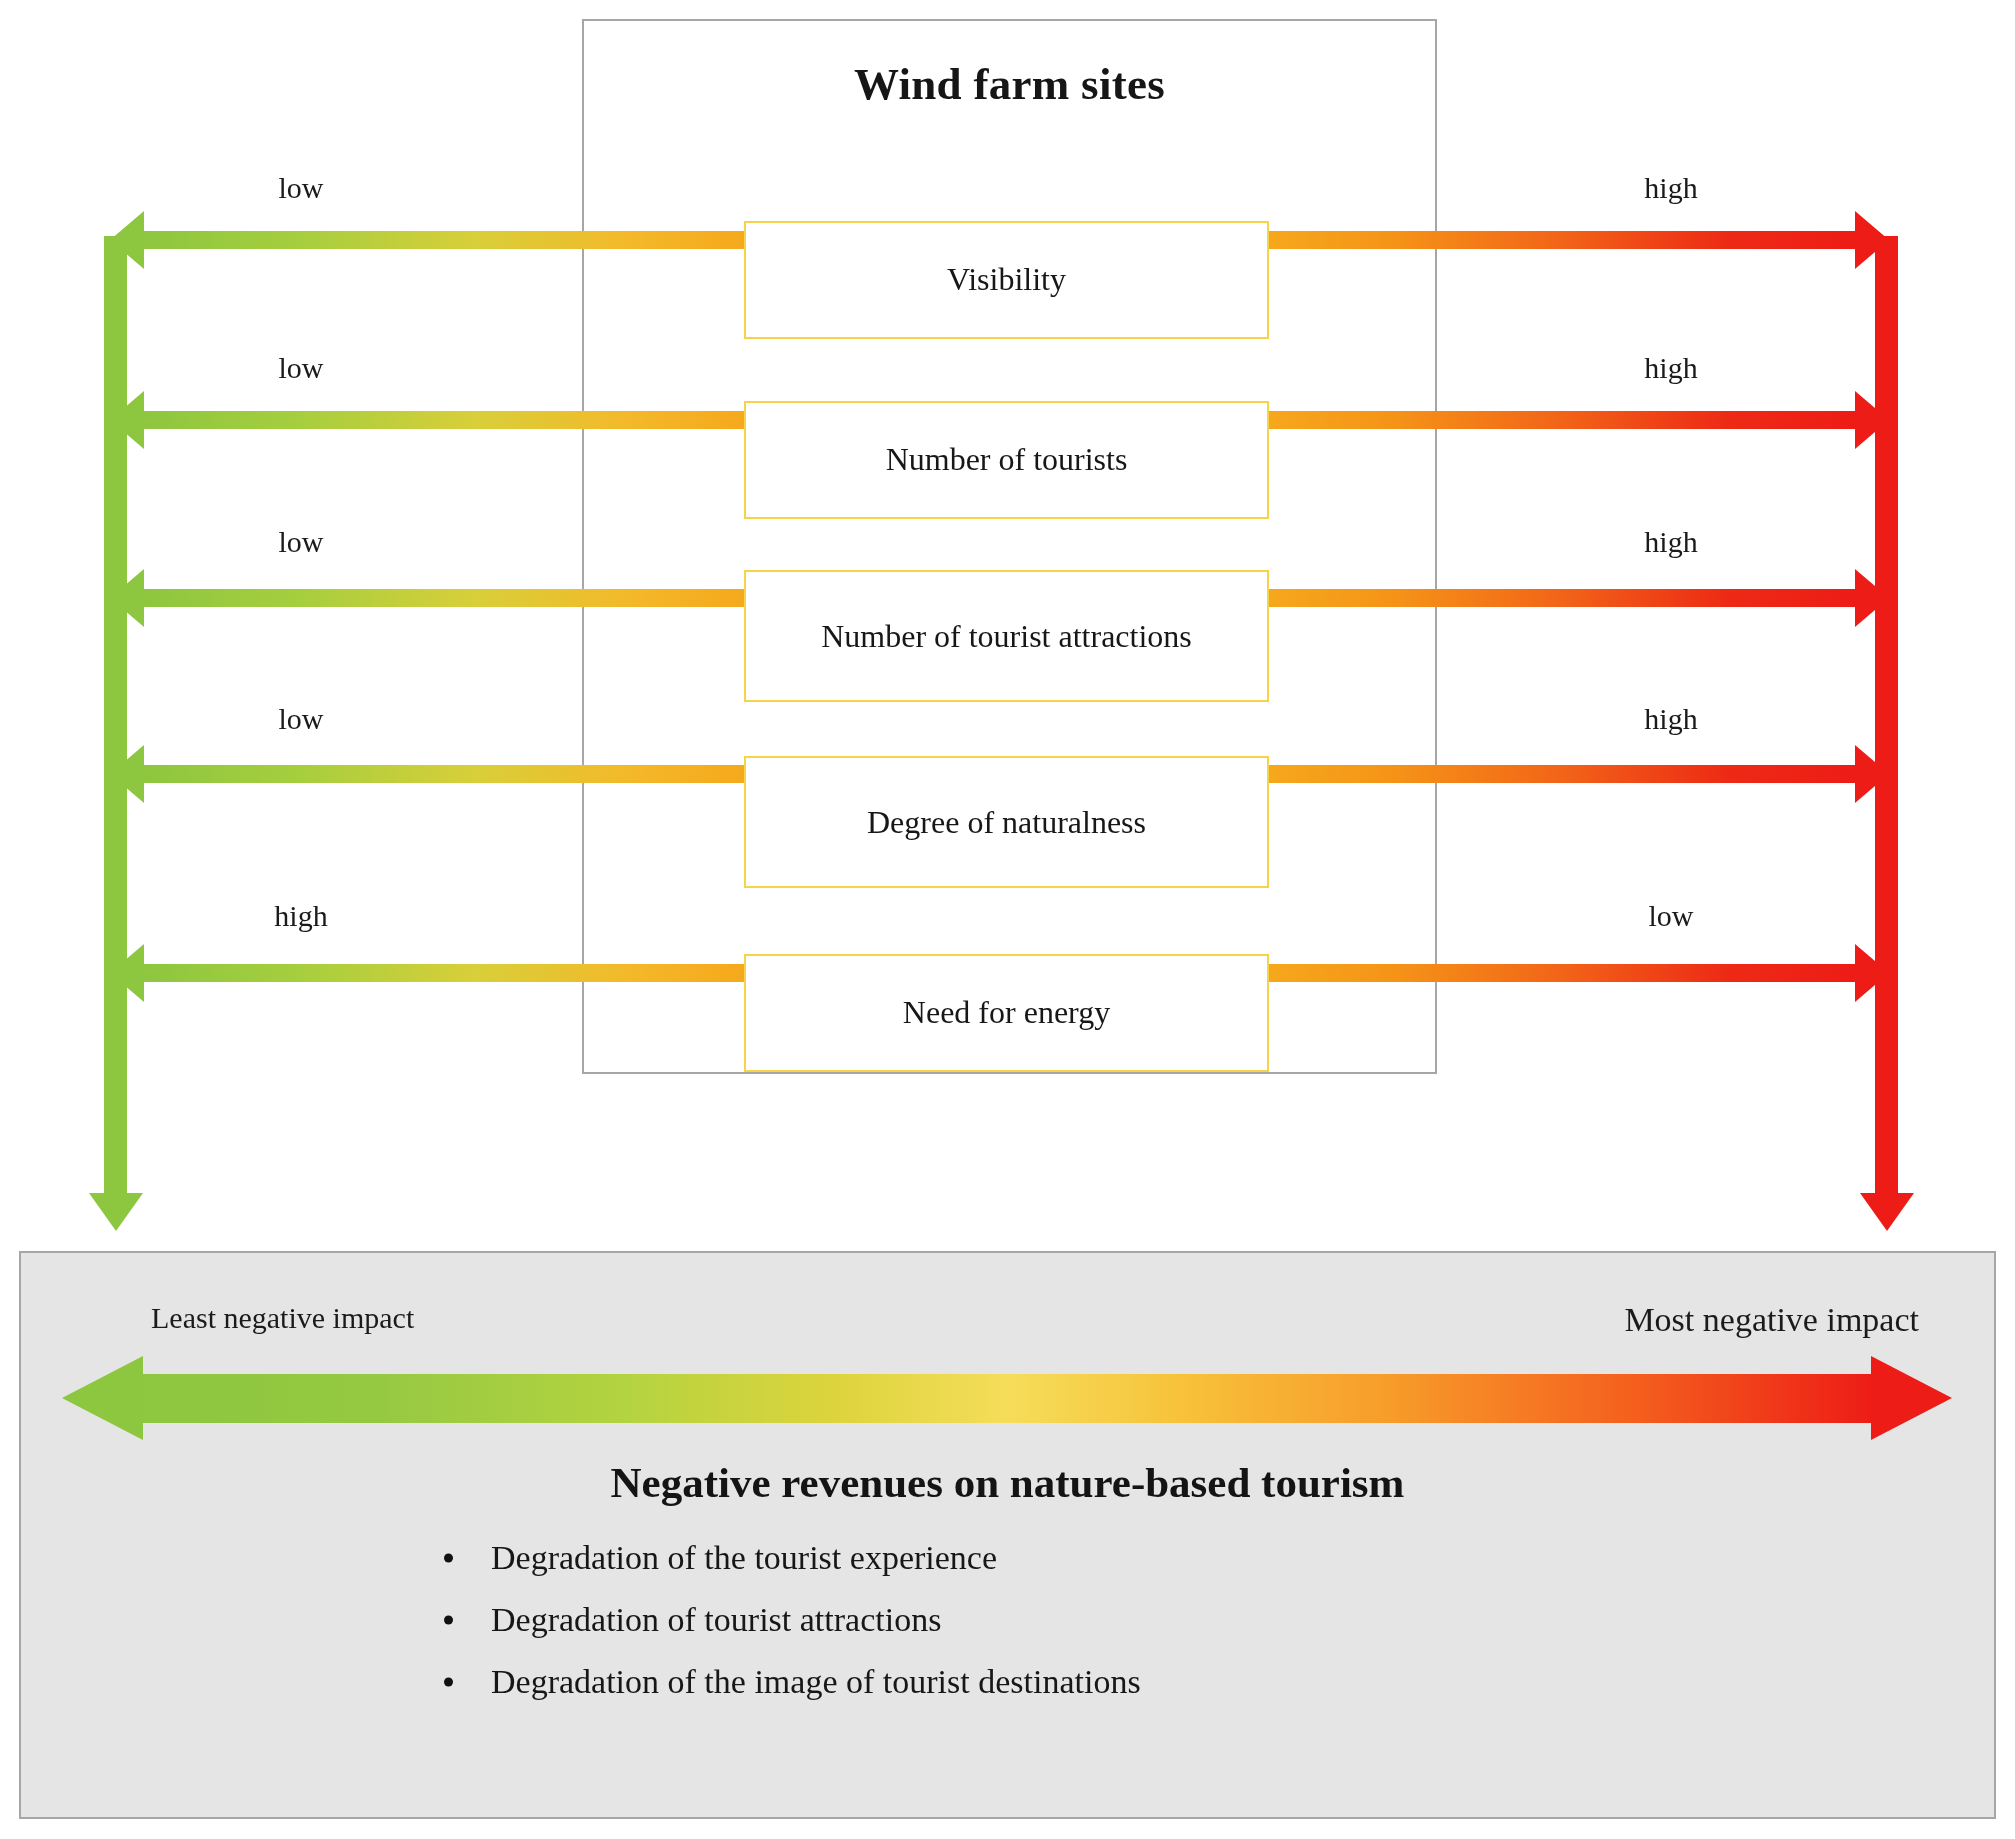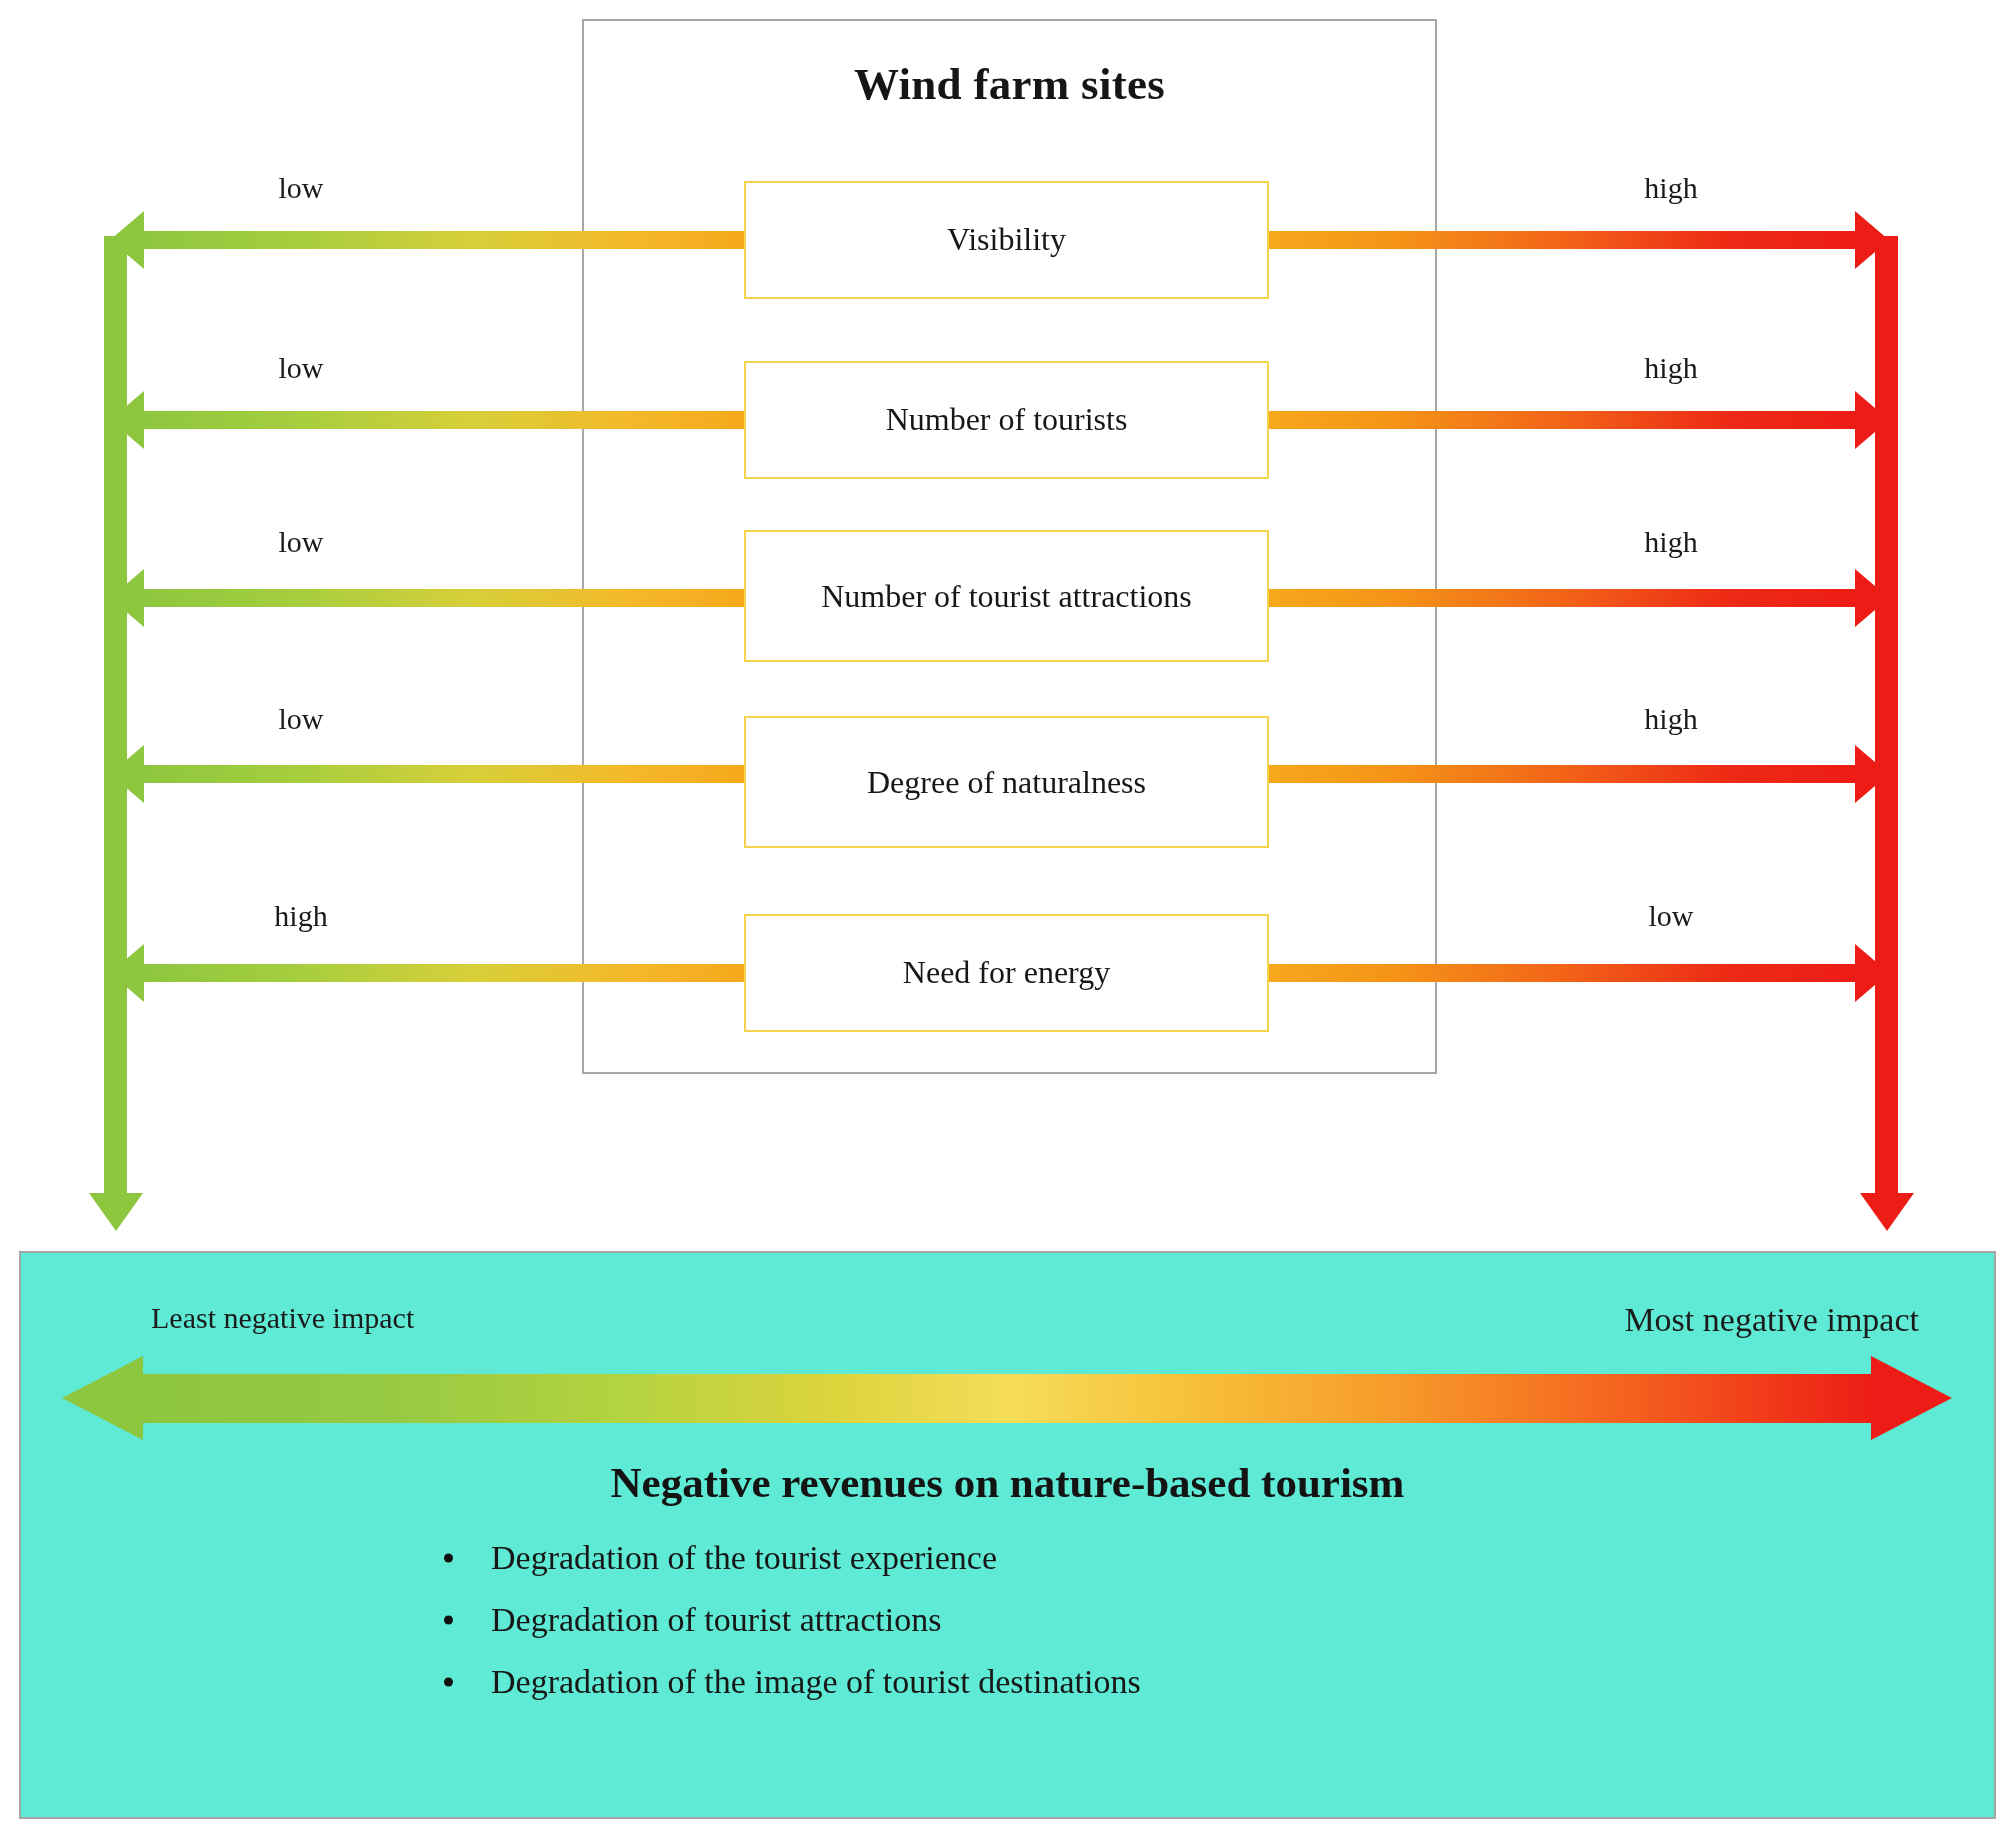--- a/index.html
+++ b/index.html
@@ -149,31 +149,32 @@
     background: #ffffff;
     border: 2.7px solid #f5d34b;
     display: flex;
     align-items: center;
     justify-content: center;
     text-align: center;
     font-size: 32px;
     color: #171717;
     line-height: 1.28;
     padding: 4.1px 9.6px;
+    margin-top: 40px;
   }
 
   
   #bottom-panel {
     position: absolute;
     left: 19px;
     top: 1251px;
     width: 1977px;
     height: 568px;
     border: 2.1px solid #a6a6a6;
-    background: #5eead4;
+    background: #e5e5e5;
   }
 
   #scale-arrow {
     position: absolute;
     left: 41px;
     top: 103px;
     width: 1890px;
     height: 85px;
   }
   #scale-arrow .bar {

